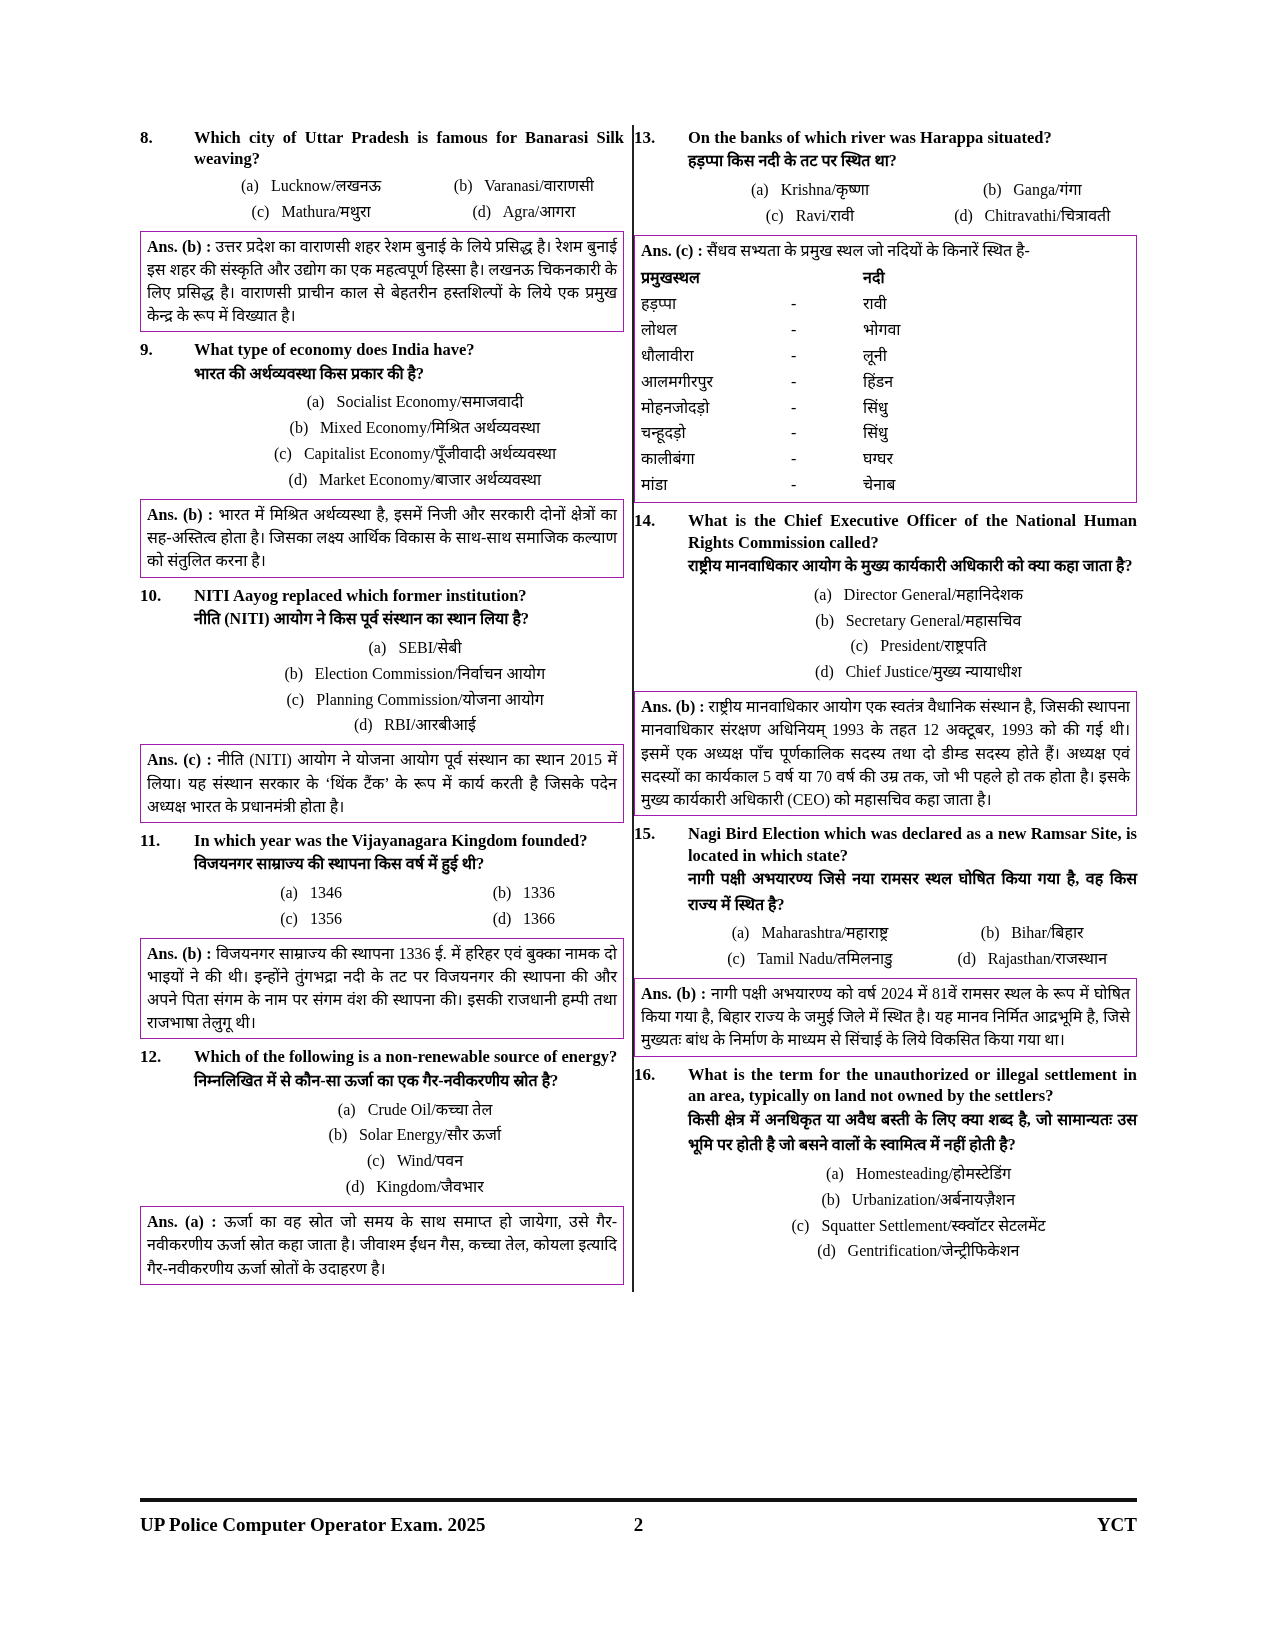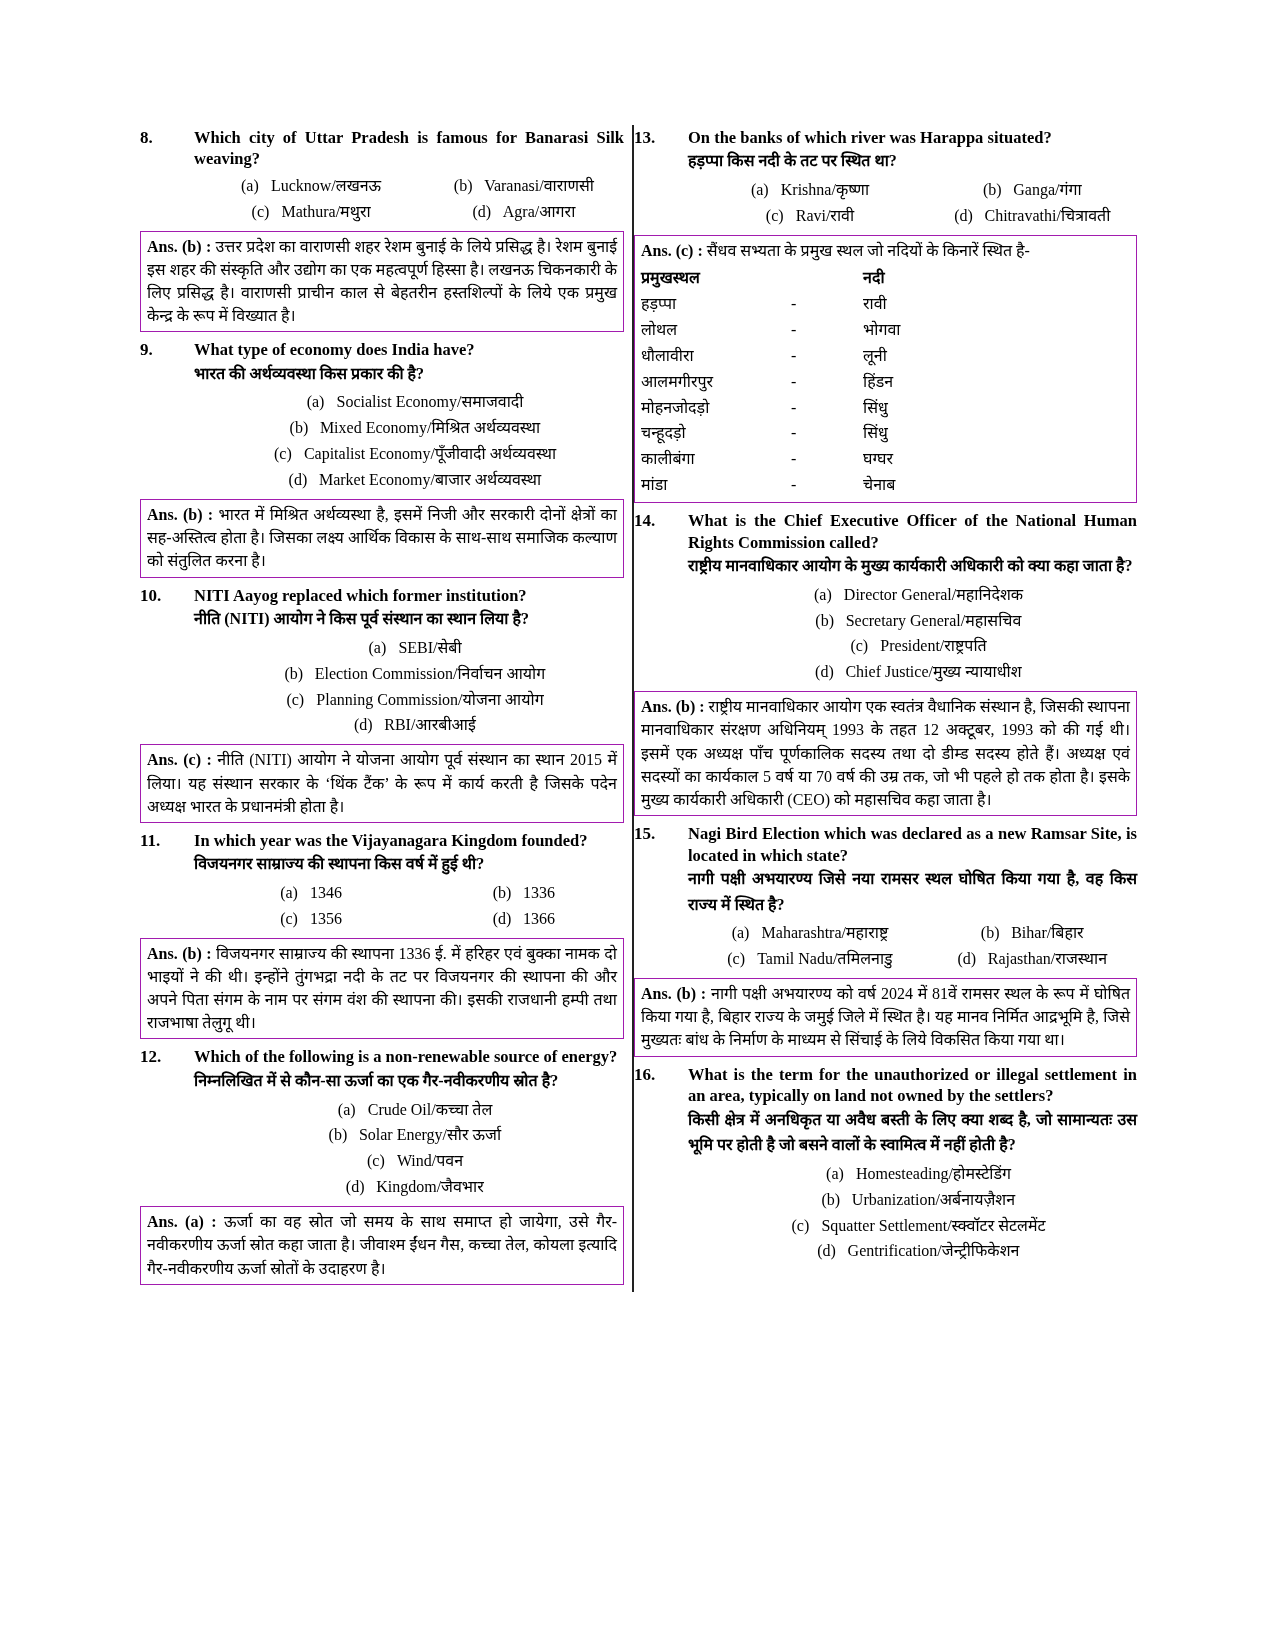--- a/index.html
+++ b/index.html
@@ -254,13 +254,21 @@
             <div class="opt"><span class="optlabel">(b)</span><span>Urbanization/अर्बनायज़ैशन</span></div>
             <div class="opt"><span class="optlabel">(c)</span><span>Squatter Settlement/स्क्वॉटर सेटलमेंट</span></div>
             <div class="opt"><span class="optlabel">(d)</span><span>Gentrification/जेन्ट्रीफिकेशन</span></div>
           </div>
         </div>
       </div>
 
     </div>
   </div>
 
+  <div class="footer-area">
+    <div class="footer-rule"></div>
+    <div class="footer">
+      <span class="f-left">UP Police Computer Operator Exam. 2025</span>
+      <span class="f-center">2</span>
+      <span class="f-right">YCT</span>
+    </div>
+  </div>
 </div>
 
 </body></html>

